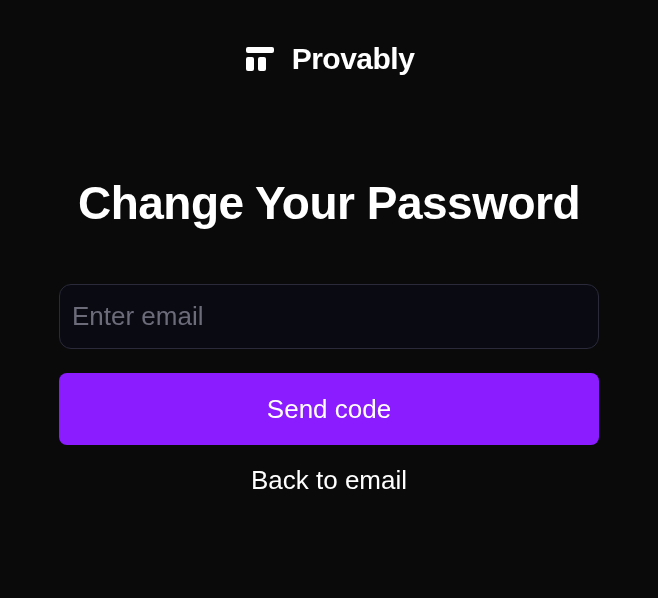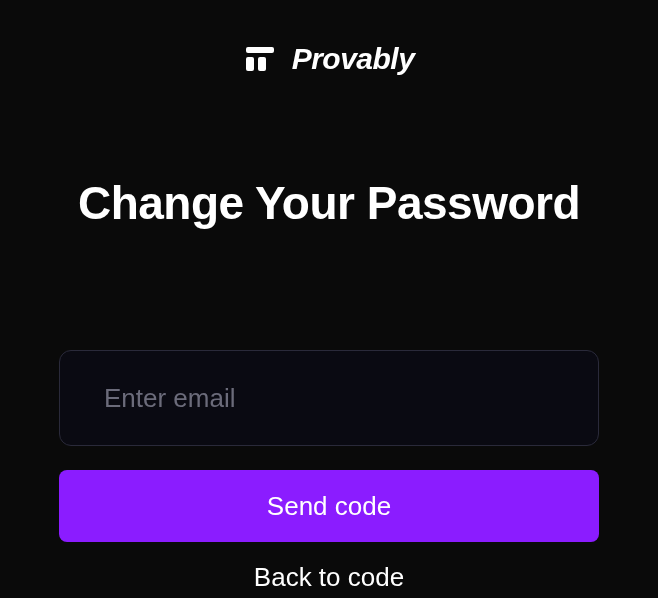--- a/index.html
+++ b/index.html
@@ -21,55 +21,54 @@
       align-items: center;
       width: 100%;
       height: 100%;
       padding-top: 42px;
     }
     .logo-wrap {
       display: flex;
       align-items: center;
       gap: 16px;
       margin-bottom: 100px;
-      font-style: italic;
     }
     .logo-icon {
       width: 32px;
       height: 32px;
       display: inline-flex;
       align-items: center;
       justify-content: center;
     }
     .logo-text {
       font-size: 30px;
       font-weight: 700;
       letter-spacing: -0.5px;
       color: #ffffff;
     }
     .heading {
       font-size: 46px;
       font-weight: 600;
       letter-spacing: -0.5px;
       text-align: center;
-      margin-bottom: 120px;
+      margin-bottom: 54px;
     }
     .form {
       width: 540px;
       display: flex;
       flex-direction: column;
       gap: 24px;
     }
     .email-input {
       width: 100%;
-      height: 96px;
+      height: 65px;
       background-color: rgba(10, 10, 25, 0.5);
       border: 1px solid #2a2a3a;
       border-radius: 12px;
-      padding: 0 44px;
+      padding: 0 12px;
       font-size: 26px;
       color: #fde047;
       outline: none;
     }
     .email-input::placeholder {
       color: #6b6b7a;
     }
     .send-button {
       width: 100%;
       height: 72px;
@@ -103,15 +102,15 @@
       </svg>
     </span>
     <span class="logo-text">Provably</span>
   </div>
 
   <h1 class="heading">Change Your Password</h1>
 
   <div class="form">
     <input type="email" class="email-input" placeholder="Enter email" style="">
     <button class="send-button">Send code</button>
-    <a class="back-link">Back to code</a>
+    <a class="back-link">Back to email</a>
   </div>
 </div>
 
 </body></html>

